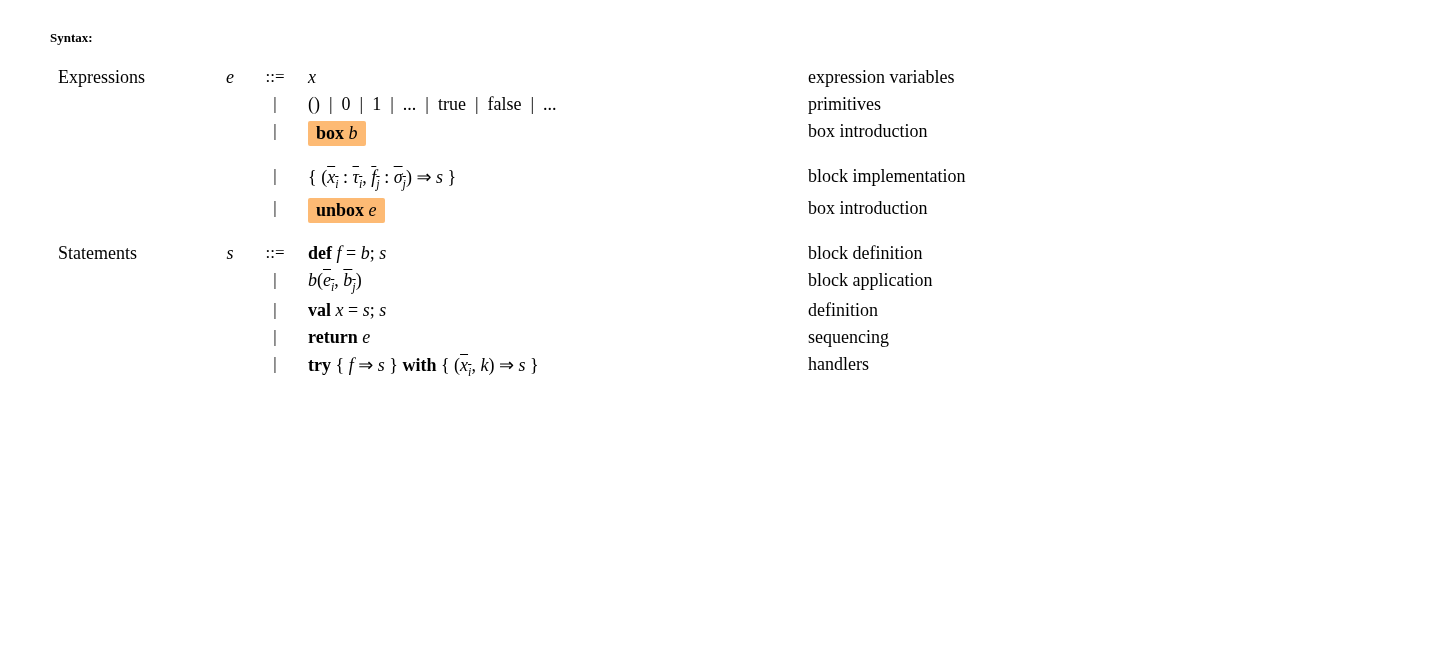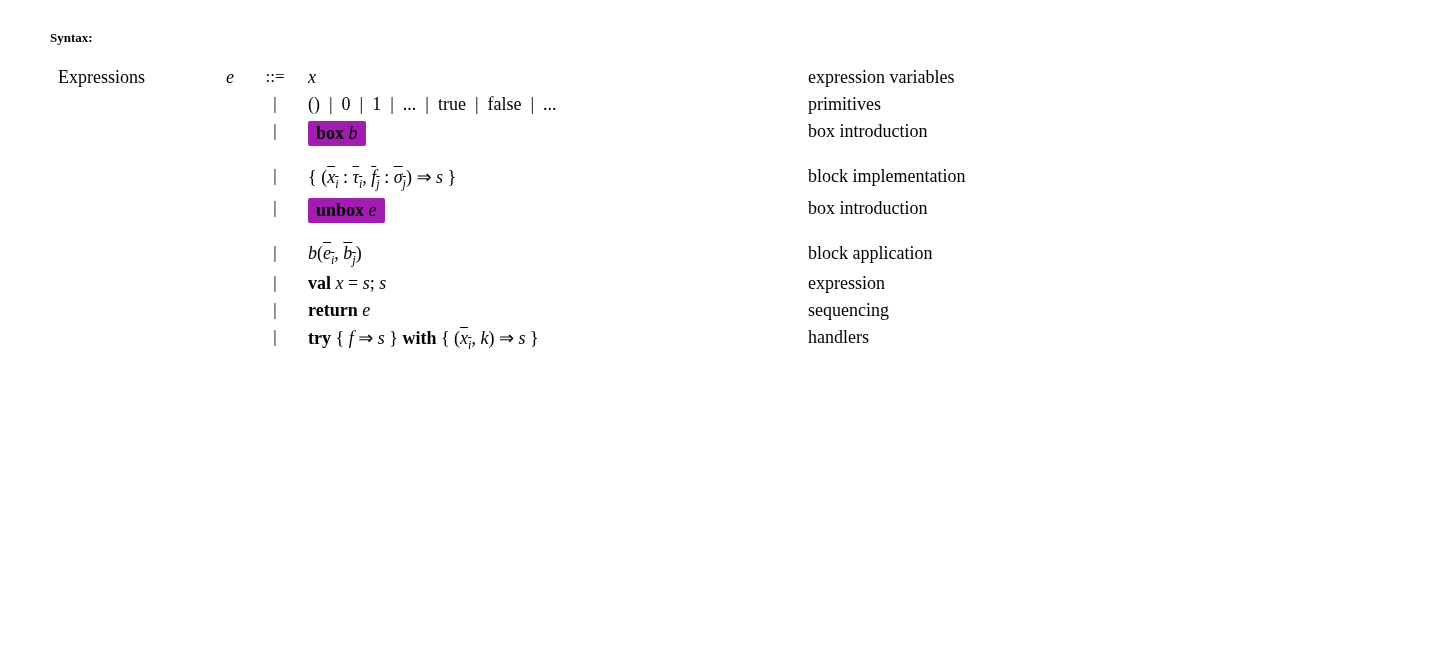--- a/index.html
+++ b/index.html
@@ -71,21 +71,21 @@
     .keyword {
       font-weight: bold;
       font-style: normal;
     }
 
     .math-italic {
       font-style: italic;
     }
 
     .highlighted {
-      background-color: #a21caf;
+      background-color: #fdba74;
       padding: 2px 8px;
       border-radius: 2px;
       display: inline-block;
     }
 
     .row-spacer td {
       height: 14px;
     }
 
     
@@ -154,36 +154,45 @@
           <span class="highlighted"><span class="keyword">unbox</span> <span class="math-italic">e</span></span>
         </td>
         <td class="col-description">box introduction</td>
       </tr>
 
       <tr class="row-spacer">
           <td colspan="5"></td>
         </tr>
 
       <tr>
+        <td class="col-category">Statements</td>
+        <td class="col-var"><span class="math-italic">s</span></td>
+        <td class="col-sep">::=</td>
+        <td class="col-production">
+          <span class="keyword">def</span>&nbsp;<span class="math-italic">f</span>&nbsp;=&nbsp;<span class="math-italic">b</span>;&nbsp;<span class="math-italic">s</span>
+        </td>
+        <td class="col-description">block definition</td>
+      </tr>
+      <tr>
         <td class="col-category"></td>
         <td class="col-var"></td>
         <td class="col-pipe">|</td>
         <td class="col-production">
           <span class="math-italic">b</span>(<span class="overline">e<sub>i</sub></span>,&nbsp;<span class="overline">b<sub>j</sub></span>)
         </td>
         <td class="col-description">block application</td>
       </tr>
       <tr>
         <td class="col-category"></td>
         <td class="col-var"></td>
         <td class="col-pipe">|</td>
         <td class="col-production">
           <span class="keyword">val</span>&nbsp;<span class="math-italic">x</span>&nbsp;=&nbsp;<span class="math-italic">s</span>;&nbsp;<span class="math-italic">s</span>
         </td>
-        <td class="col-description">expression</td>
+        <td class="col-description">definition</td>
       </tr>
       <tr>
         <td class="col-category"></td>
         <td class="col-var"></td>
         <td class="col-pipe">|</td>
         <td class="col-production">
           <span class="keyword">return</span>&nbsp;<span class="math-italic">e</span>
         </td>
         <td class="col-description">sequencing</td>
       </tr>

